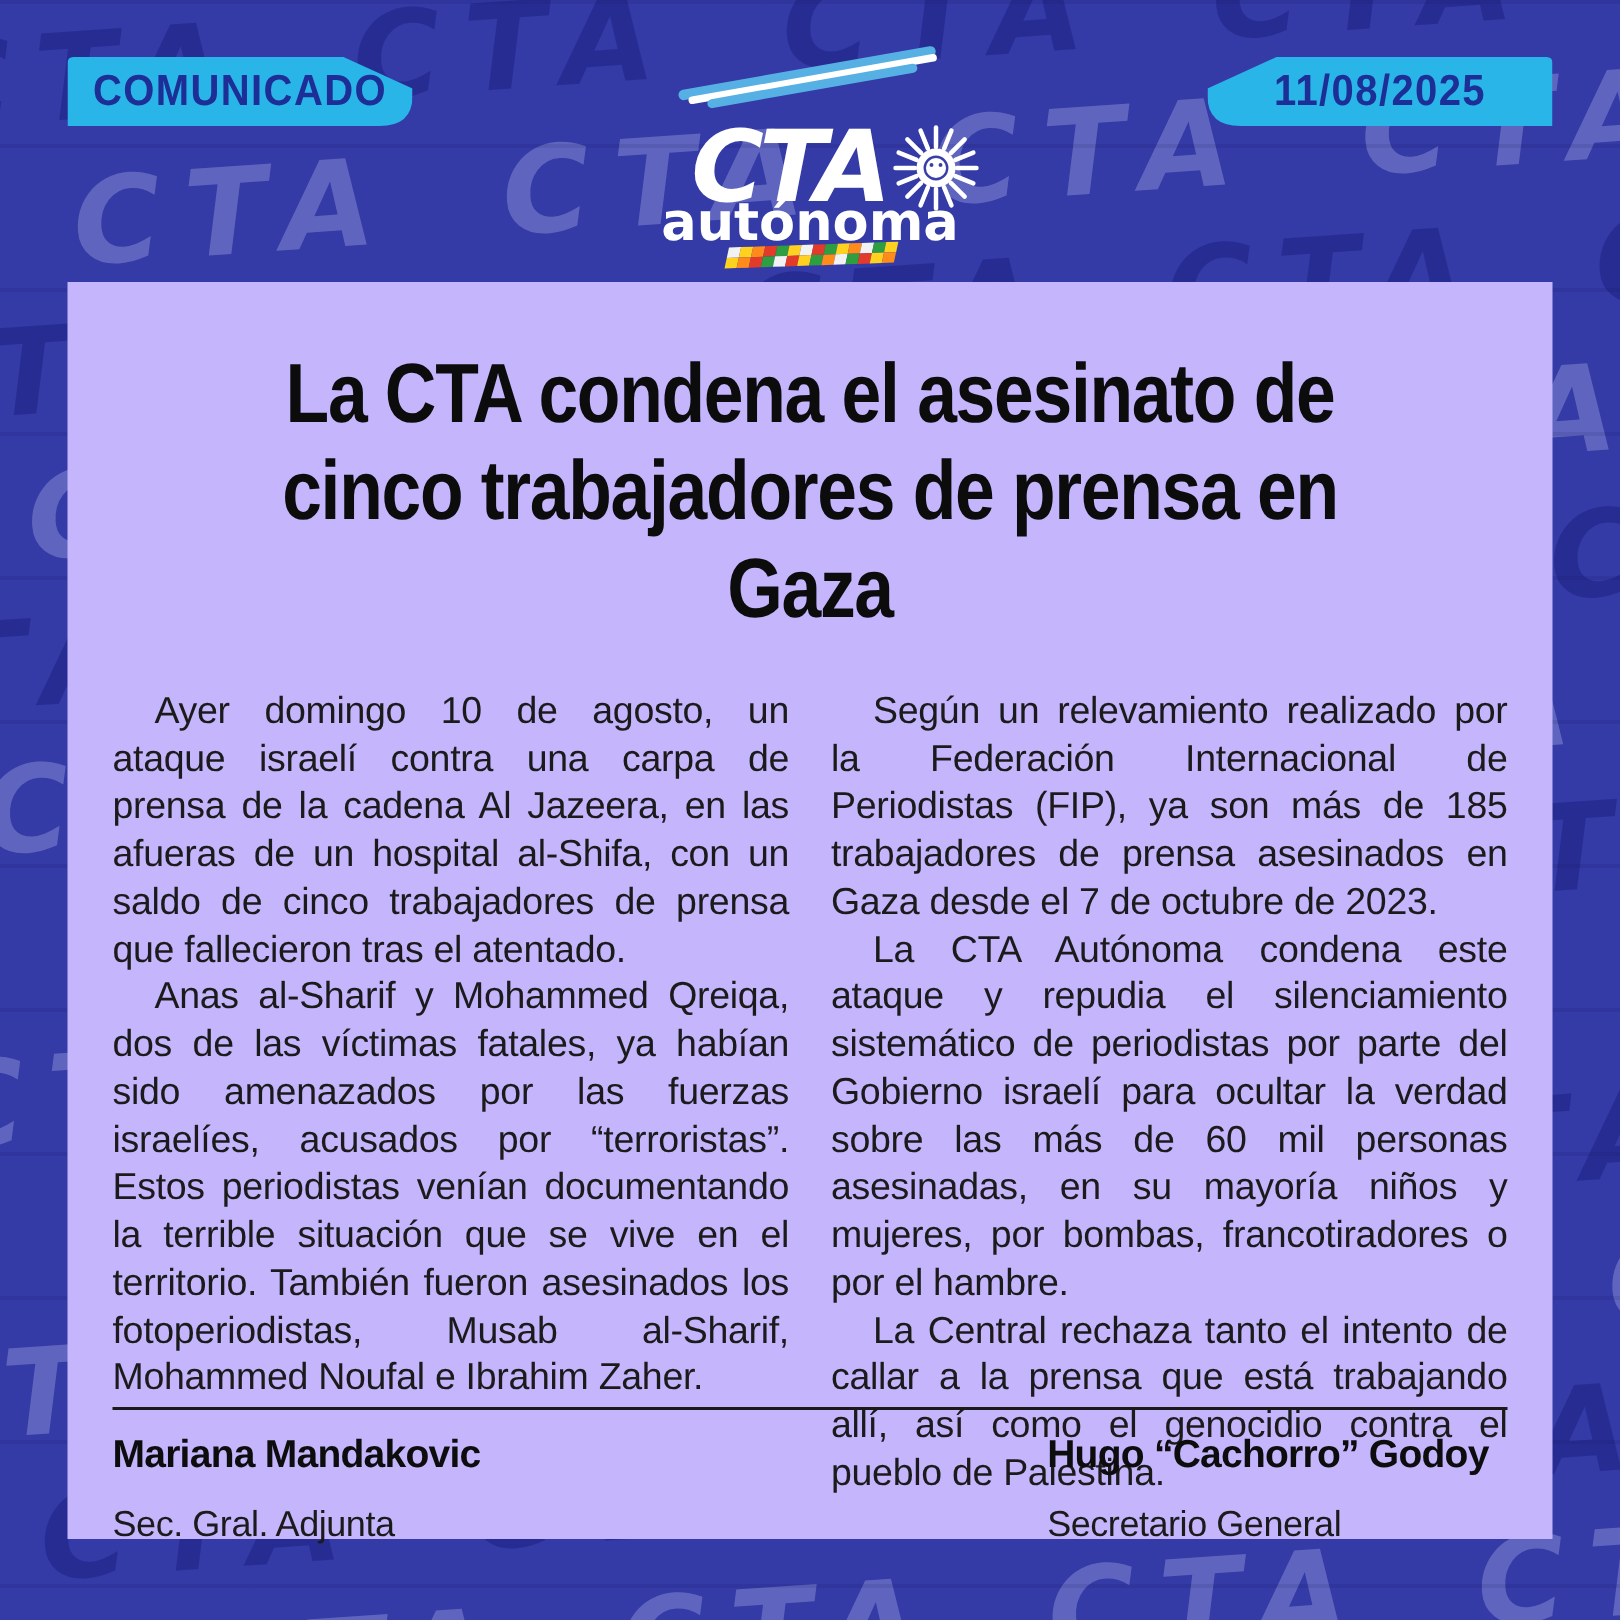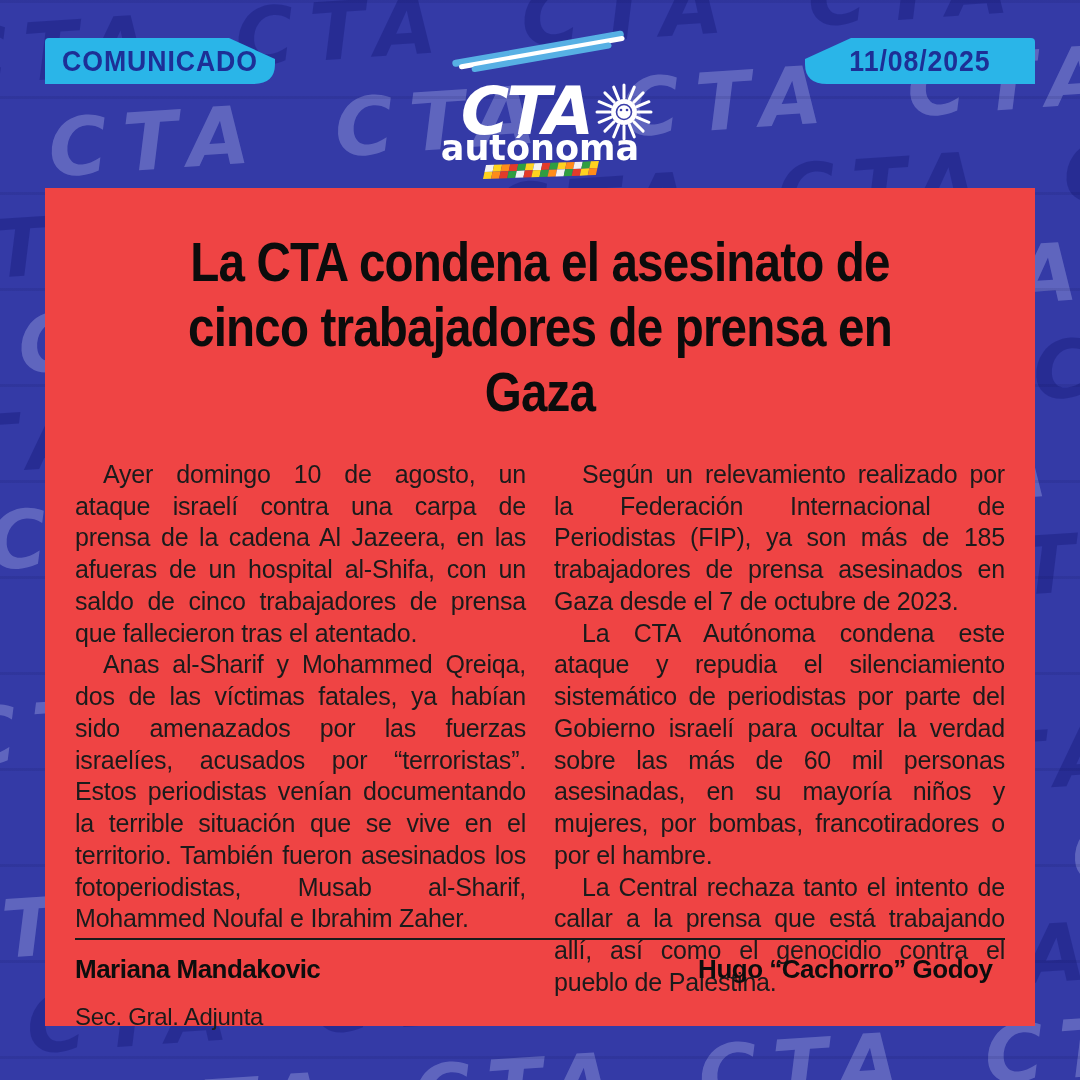--- a/index.html
+++ b/index.html
@@ -23,21 +23,21 @@
   .badge svg{position:absolute;inset:0;}
   .badge .badge-text{
     position:absolute;inset:0;display:flex;align-items:center;justify-content:center;
     color:#1d2f96;font-weight:bold;font-size:29px;letter-spacing:1px;
     transform:scaleX(0.92);}
   #badge-comunicado{left:45px;top:38px;}
   #badge-date{left:805px;top:38px;}
   
   .logo{position:absolute;left:390px;top:22px;width:300px;height:160px;}
   
-  .card{position:absolute;left:45px;top:188px;width:990px;height:838px;background:#ef4444;}
+  .card{position:absolute;left:45px;top:188px;width:990px;height:838px;background:#c4b5fd;}
   .card-inner{position:relative;width:100%;height:100%;padding:26px 30px 0 30px;box-sizing:border-box;}
   .headline{
     margin:16px 0 34px 0;text-align:center;color:#0c0c0c;
     font-weight:bold;font-size:56px;line-height:1.16;letter-spacing:-1px;
     transform:scaleX(0.85);}
   .headline span{display:block;}
   .cols{display:flex;gap:28px;}
   .col{flex:1;min-width:0;}
   .col p{
     margin:0;color:#1b1b1b;font-size:25px;line-height:1.27;
@@ -181,17 +181,18 @@
 
     <div class="sig-area">
       <hr class="sig-divider">
       <div class="sig-row">
         <div class="sig">
           <div class="sig-name">Mariana Mandakovic</div>
           <div class="sig-role">Sec. Gral. Adjunta</div>
         </div>
         <div class="sig">
           <div class="sig-name">Hugo “Cachorro” Godoy</div>
+          <div class="sig-role">Secretario General</div>
         </div>
       </div>
     </div>
   </div>
 </div>
 
 </body></html>

